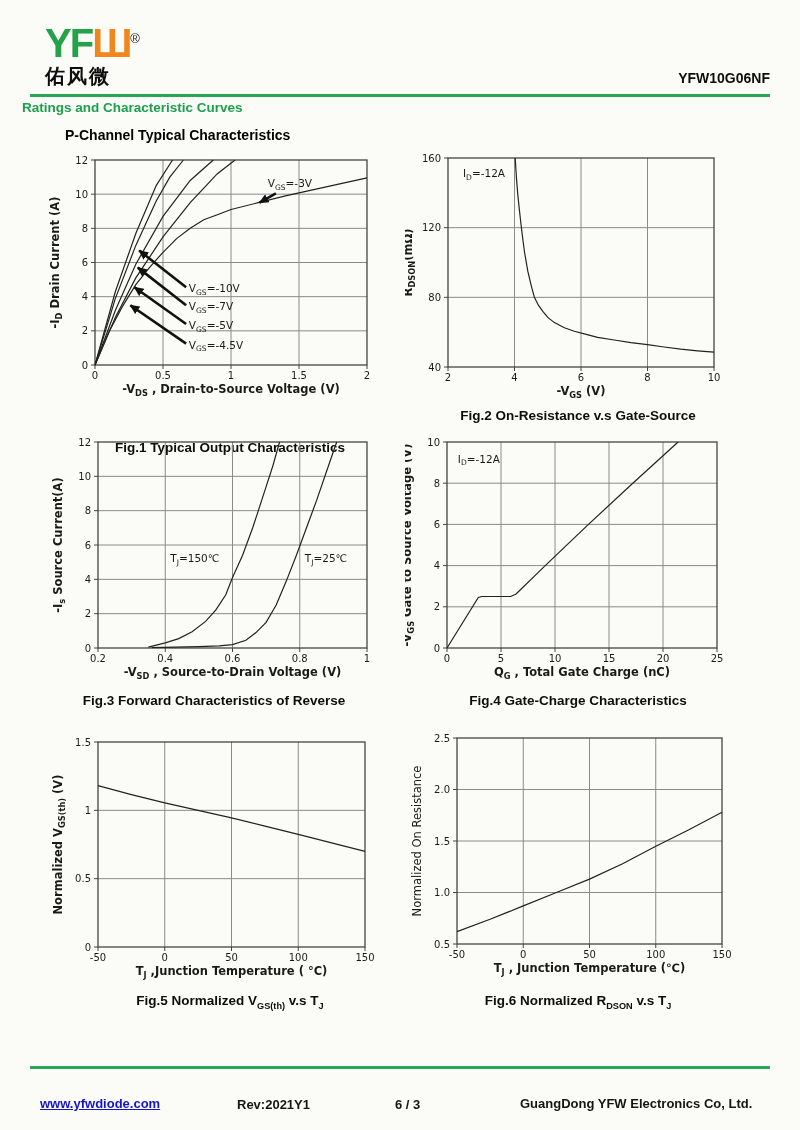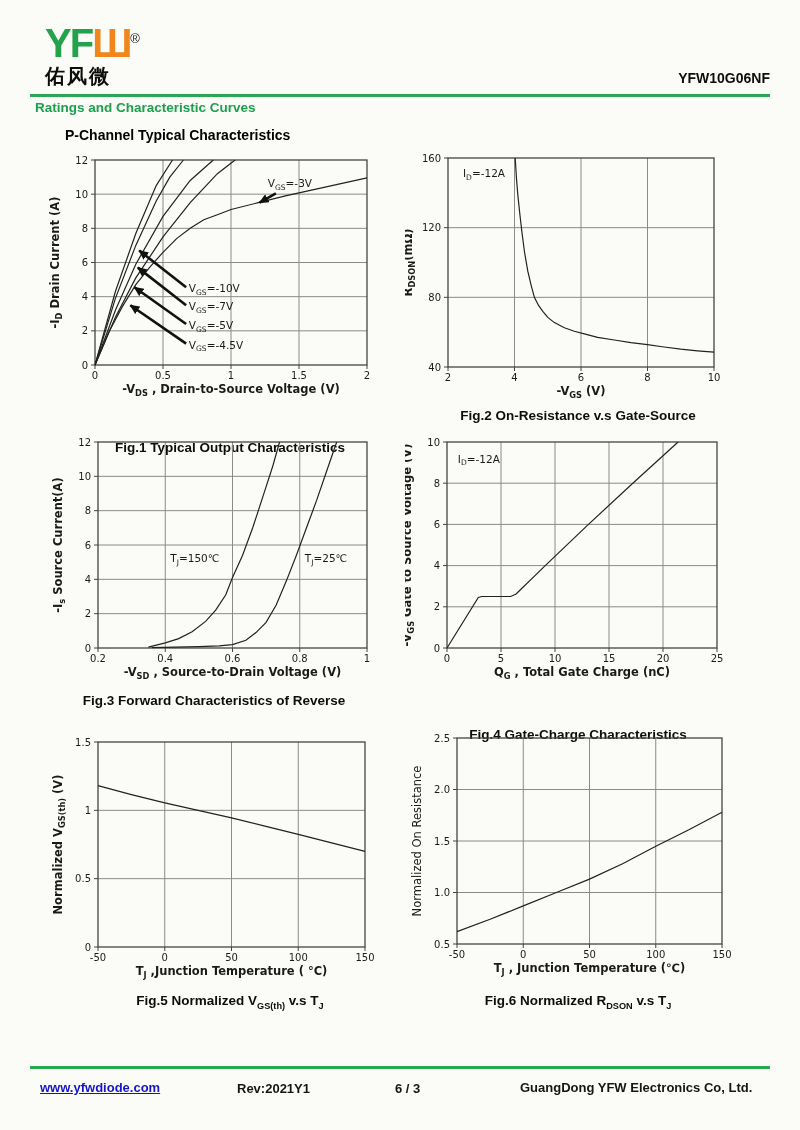--- a/index.html
+++ b/index.html
@@ -18,36 +18,36 @@
   .logo-cn{font-size:20px;font-weight:bold;letter-spacing:2px;color:#0d0d0d;margin-top:1px;font-family:"Liberation Sans",sans-serif;}
   .part-number{font-size:14px;font-weight:bold;color:#0d0d0d;}
   .rule{background:#28a852;height:3px;width:740px;left:30px;}
   .section-heading{font-size:13.5px;font-weight:bold;color:#1ca04e;}
   .main-title{font-size:14px;font-weight:bold;color:#000000;}
   
   .fig-cap{font-size:13.5px;font-weight:bold;text-align:center;color:#0d0d0d;}
   .fig-cap sub{font-size:68%;}
   svg text{font-family:"DejaVu Sans","Liberation Sans",sans-serif;}
   
-  .footer-item{font-size:13px;font-weight:bold;color:#151515;}
+  .footer-item{font-size:13px;font-weight:bold;color:#151515;margin-top:16px;}
   .footer-link{color:#1515c8;text-decoration:underline;}
 </style>
 </head>
 <body>
 
 <div class="abs" style="left:45px;top:8px;margin-top:16px;">
   <div class="logo-mark"><span class="lg-green">YF</span><span class="lg-orange">Ш</span><span class="lg-reg">®</span></div>
   <div class="logo-cn">佑风微</div>
 </div>
 
 <div class="abs part-number" style="right:30px;top:70px;">YFW10G06NF</div>
 
 <div class="abs rule" style="top:94px;"></div>
 
-<div class="abs section-heading" style="left:35px;top:100px;">Ratings and Characteristic Curves</div>
+<div class="abs section-heading" style="left:22px;top:100px;">Ratings and Characteristic Curves</div>
 
 <div class="abs main-title" style="left:65px;top:127px;">P-Channel Typical Characteristics</div>
 
 <svg id="fig0" class="abs" style="left:30px;top:145px;" width="350" height="260">
     <defs>
       <clipPath id="clip0">
         <rect x="64.5" y="14.5" width="273" height="206"></rect>
       </clipPath>
       <marker id="arrow0" markerUnits="userSpaceOnUse" markerWidth="10" markerHeight="9" refX="9" refY="4.5" orient="auto">
         <path d="M0,0 L10,4.5 L0,9 Z" fill="#111"></path>
@@ -235,21 +235,21 @@
     <text x="35" y="221.5" text-anchor="end" font-size="10" fill="#1a1a1a"><tspan dy="0">0</tspan></text>
     <text x="35" y="180.3" text-anchor="end" font-size="10" fill="#1a1a1a"><tspan dy="0">2</tspan></text>
     <text x="35" y="139.1" text-anchor="end" font-size="10" fill="#1a1a1a"><tspan dy="0">4</tspan></text>
     <text x="35" y="97.9" text-anchor="end" font-size="10" fill="#1a1a1a"><tspan dy="0">6</tspan></text>
     <text x="35" y="56.69999999999999" text-anchor="end" font-size="10" fill="#1a1a1a"><tspan dy="0">8</tspan></text>
     <text x="35" y="15.5" text-anchor="end" font-size="10" fill="#1a1a1a"><tspan dy="0">10</tspan></text>
     <text x="177" y="246" text-anchor="middle" font-size="11.5" fill="#1a1a1a" font-weight="bold"><tspan dy="0">Q</tspan><tspan dy="2.6" font-size="8.28">G</tspan><tspan dy="-2.6"> , Total Gate Charge (nC)</tspan></text>
     <text x="6" y="115" text-anchor="middle" font-size="11.5" fill="#1a1a1a" font-weight="bold" transform="rotate(-90 6 115)"><tspan dy="0">-V</tspan><tspan dy="2.6" font-size="8.28">GS</tspan><tspan dy="-2.6">  Gate to Source Voltage (V)</tspan></text>
   </svg>
 <div class="abs fig-cap" style="left:44px;top:693px;width:340px;">Fig.3 Forward Characteristics of Reverse</div>
-<div class="abs fig-cap" style="left:408px;top:727px;width:340px;">Fig.4 Gate-Charge Characteristics</div>
+<div class="abs fig-cap" style="left:408px;top:693px;width:340px;">Fig.4 Gate-Charge Characteristics</div>
 
 <svg id="fig4" class="abs" style="left:30px;top:725px;" width="350" height="265">
     <defs>
       <clipPath id="clip4">
         <rect x="67.5" y="16.5" width="268" height="206"></rect>
       </clipPath>
       <marker id="arrow4" markerUnits="userSpaceOnUse" markerWidth="10" markerHeight="9" refX="9" refY="4.5" orient="auto">
         <path d="M0,0 L10,4.5 L0,9 Z" fill="#111"></path>
       </marker>
     </defs>

